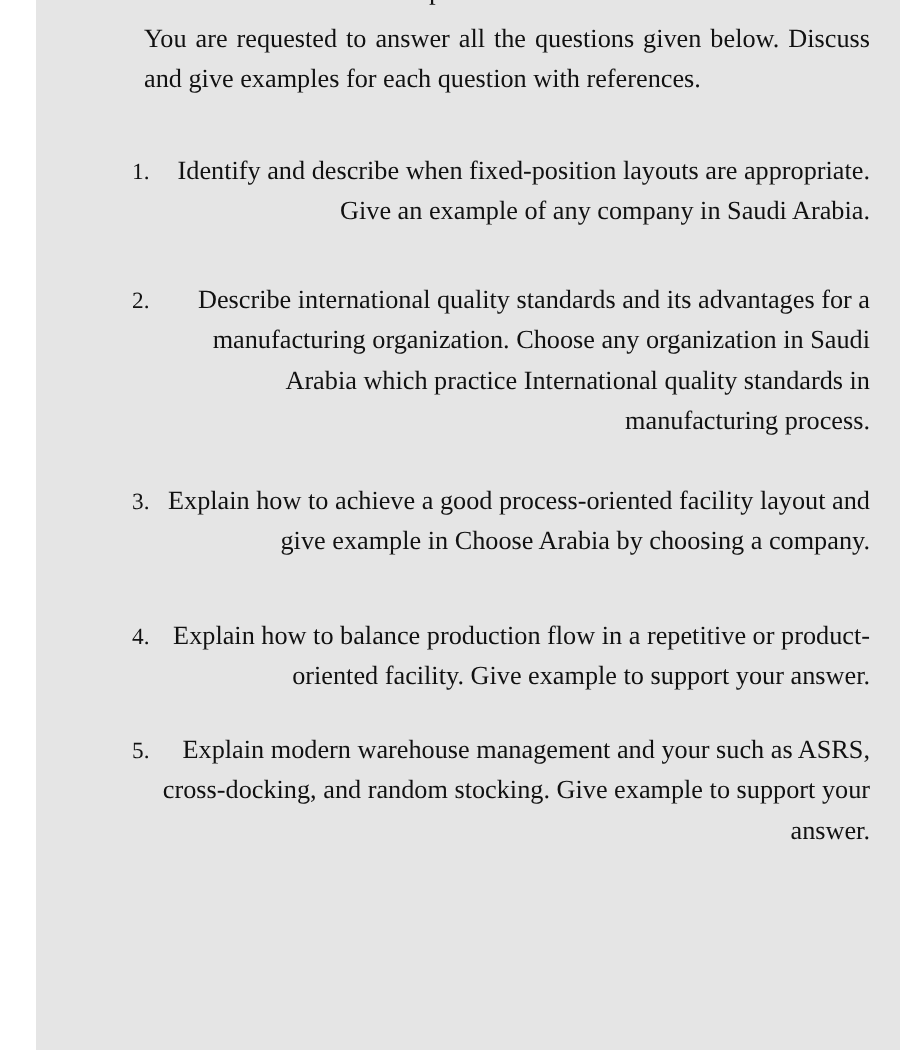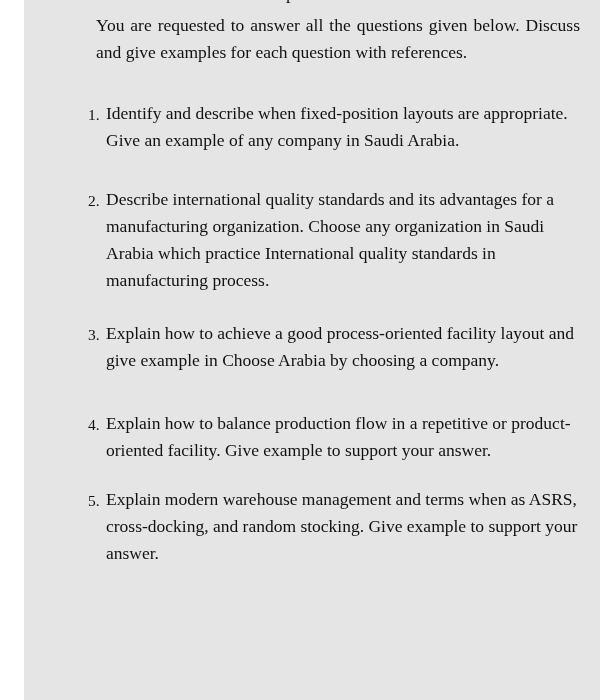--- a/index.html
+++ b/index.html
@@ -69,21 +69,21 @@
     margin-left: -8px;
     margin-right: 2px;
     padding-top: 1px;
     text-align: left;
     white-space: nowrap;
   }
   .q-text {
     flex: 1 1 auto;
     font-size: 17.5px;
     line-height: 27px;
-    text-align: left;
+    text-align: right;
   }
 </style>
 </head>
 <body>
 
 <div class="page">
 
   <div class="clip-fragment">
     <span>p</span>
   </div>
@@ -107,17 +107,17 @@
       <div class="q-text">Explain how to achieve a good process-oriented facility layout and give example in Choose Arabia by choosing a company.</div>
     </div>
 
     <div class="question q4">
       <span class="q-num">4.</span>
       <div class="q-text">Explain how to balance production flow in a repetitive or product-oriented facility. Give example to support your answer.</div>
     </div>
 
     <div class="question q5">
       <span class="q-num">5.</span>
-      <div class="q-text">Explain modern warehouse management and terms when as ASRS, cross-docking, and random stocking. Give example to support your answer.</div>
+      <div class="q-text">Explain modern warehouse management and your such as ASRS, cross-docking, and random stocking. Give example to support your answer.</div>
     </div>
 
   </div>
 </div>
 
 </body></html>

